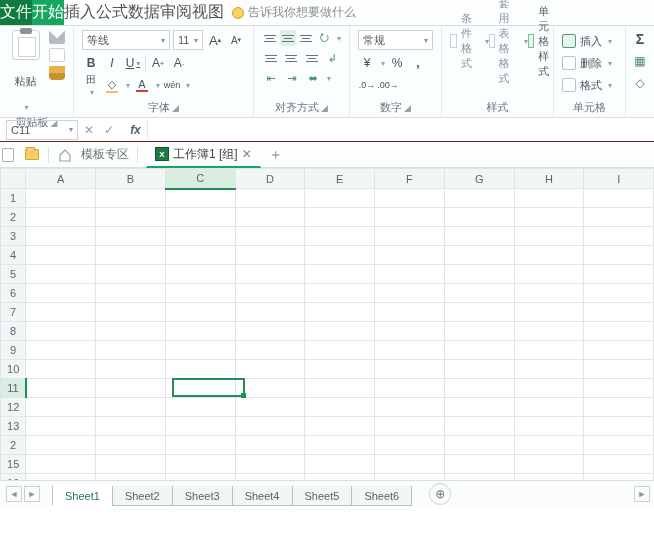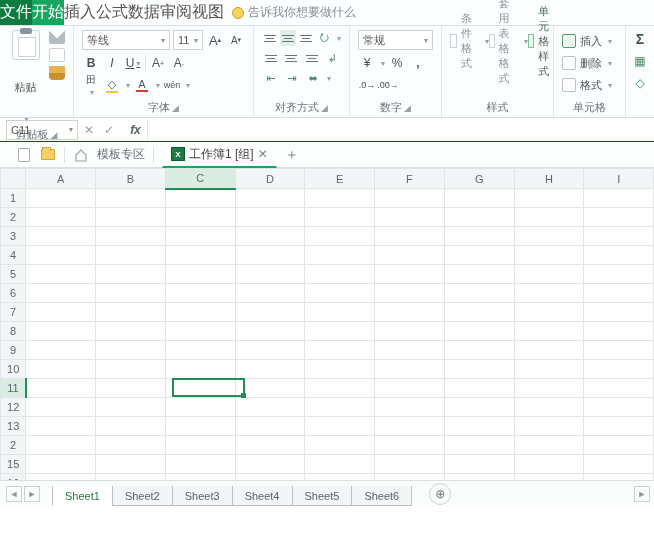--- a/index.html
+++ b/index.html
@@ -14,21 +14,21 @@
 .menubar .bulb { width: 12px; height: 12px; border-radius: 50%; background: #f9d35b; border: 1px solid #c9a227; }
 
 
 .ribbon { display: flex; height: 92px; border-bottom: 1px solid #d9dee1; background: #fafefe; }
 .group  { border-right: 1px solid #e3e8ea; padding: 4px 8px 2px 8px; display: flex; flex-direction: column; justify-content: space-between; }
 .group-body  { flex: 1; display: flex; gap: 6px; }
 .group-label { text-align: center; font-size: 11px; color: #6b7377; padding-top: 3px; display: flex; align-items: center; justify-content: center; gap: 2px;}
 .launcher { font-size: 9px; color: #97a0a4; }
 
 
-.big-btn { width: 36px; display: flex; flex-direction: column; align-items: center; gap: 20px; font-size: 11px; color: #555; }
+.big-btn { width: 36px; display: flex; flex-direction: column; align-items: center; gap: 14px; font-size: 11px; color: #555; }
 .clip-ico { width: 28px; height: 30px; background: #fff; border: 1px solid #c9d2d6; border-radius: 3px; position: relative; }
 .clip-ico::before { content:""; position:absolute; top:-3px; left:7px; width:12px; height:6px; background:#8b949a; border-radius:2px; }
 .clip-ico::after  { content:""; position:absolute; top:6px; left:5px; width:16px; height:18px; background:#fff; border:1px solid #c9d2d6; }
 .mini-col { display: flex; flex-direction: column; gap: 4px; }
 .mini { width: 16px; height: 14px; border: 1px solid #c9d2d6; background: #fff; border-radius: 2px; }
 .mini.scissor { background: linear-gradient(45deg,#b3bcc0 45%,transparent 45%),linear-gradient(-45deg,#b3bcc0 45%,transparent 45%); border:none; }
 .mini.brush   { background: linear-gradient(#e8b14e 50%, #c79031 50%); border:none; border-radius: 0 0 4px 4px; }
 
 
 .row { display: flex; align-items: center; gap: 3px; }
@@ -71,21 +71,21 @@
 .sigma { width:20px;height:18px;color:#425a4c;font-size:14px;display:flex;align-items:center;justify-content:center;font-weight:bold;}
 .fillh { width:20px;height:18px;color:#4c8c66;display:flex;align-items:center;justify-content:center;}
 
 
 .fx-row { display:flex; align-items:center; height:24px; border-bottom:1px solid #7f1d1d; }
 .namebox { width:72px; height:20px; margin:0 6px; border:1px solid #c9d2d6; display:flex; align-items:center; justify-content:space-between; padding:0 4px; font-size:11px; color:#555; }
 .fx-icons { display:flex; align-items:center; gap:10px; color:#97a0a4; font-size:12px; }
 .fx-label { font-style: italic; font-weight: bold; color:#5a6266; margin-left: 6px; }
 
 
-.wbtabs { display:flex; align-items:center; gap:8px; height:26px; padding:0 16px; border-bottom:1px solid #d9dee1; background:#fdfefe; }
+.wbtabs { display:flex; align-items:center; gap:8px; height:26px; padding:0 0; border-bottom:1px solid #d9dee1; background:#fdfefe; }
 .wbtabs .ic { width:16px;height:16px;display:flex;align-items:center;justify-content:center;color:#8d9599;}
 .wbtabs .doc { width:12px;height:14px;border:1px solid #a9b1b5;background:#fff;border-radius:1px;}
 .wbtabs .folder { width:14px;height:11px;background:#f6cf69;border:1px solid #d4a836;border-radius:1px; position:relative;}
 .wbtabs .folder::before{content:"";position:absolute;top:-3px;left:0;width:7px;height:3px;background:#f6cf69;border:1px solid #d4a836;border-bottom:none;border-radius:1px 1px 0 0;}
 .wbtab  { display:flex; align-items:center; gap:4px; height:26px; padding:0 8px; border:1px solid transparent;}
 .wbtab.active { border-bottom:2px solid #18a55f;}
 .wbtab .xl { width:14px;height:14px;background:#1f7a44;border:1px solid #0f5b30;display:flex;align-items:center;justify-content:center;color:#fff;font-size:8px;font-weight:bold;}
 .wbtab .close { color:#7d8589; }
 .wbtabs .plus { color:#7d8589; font-size:14px; }
 

